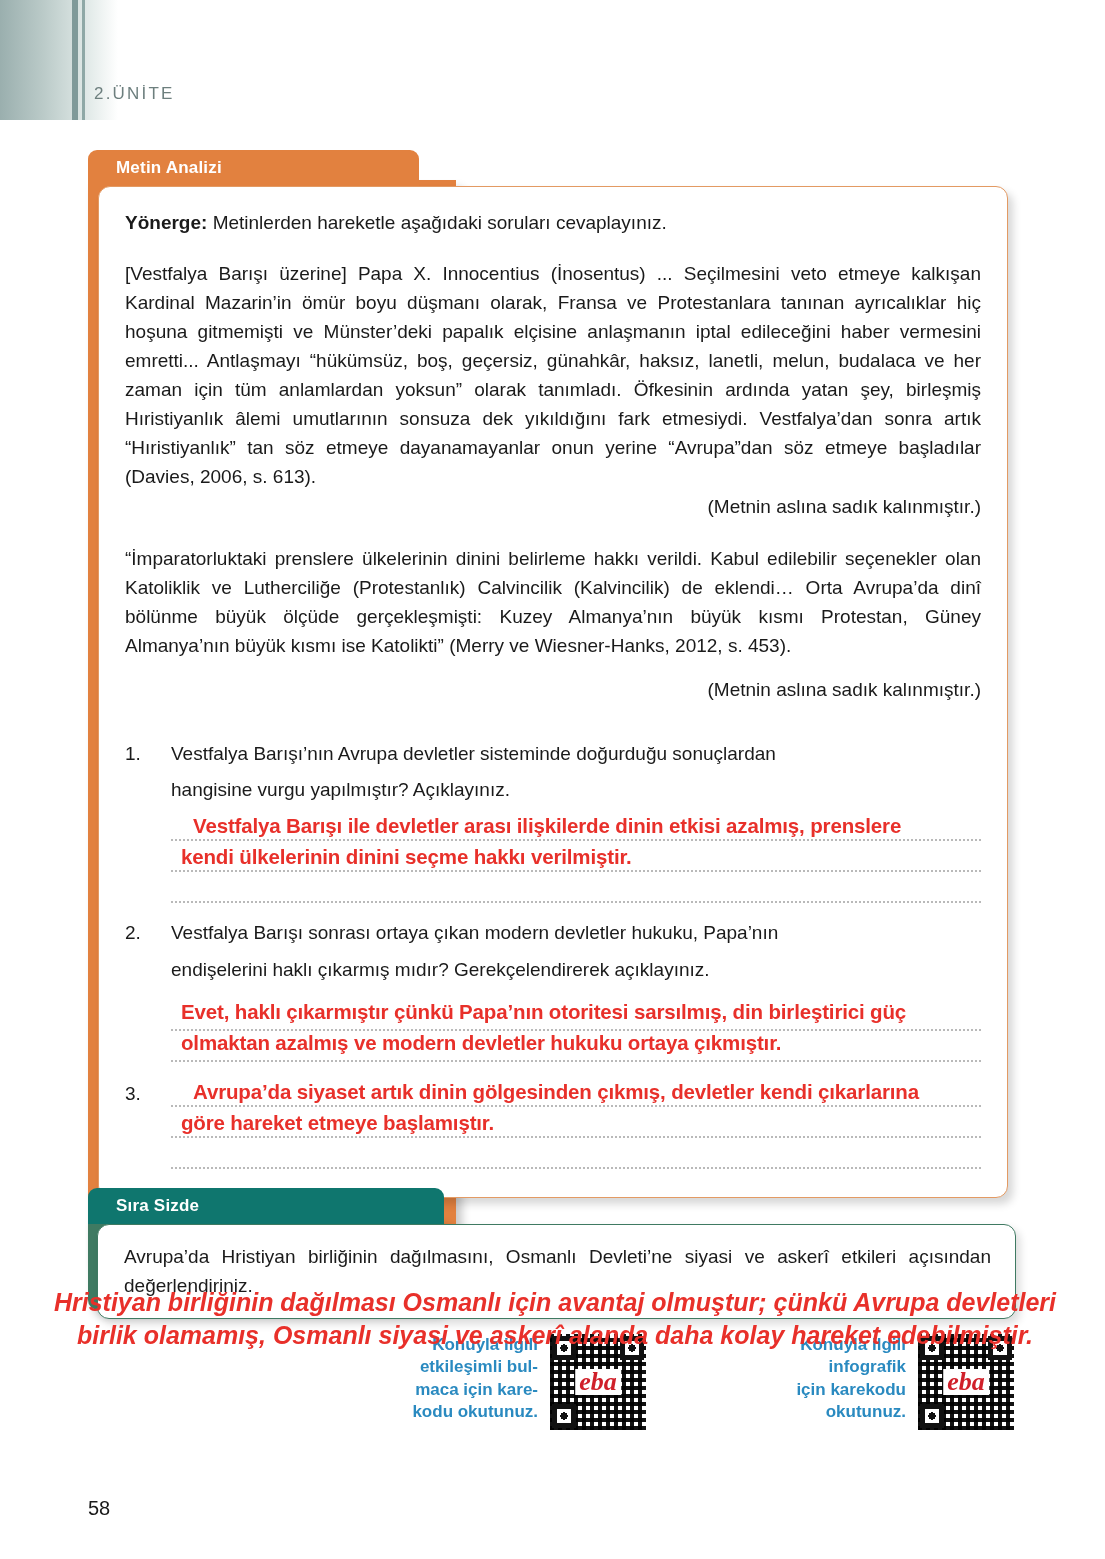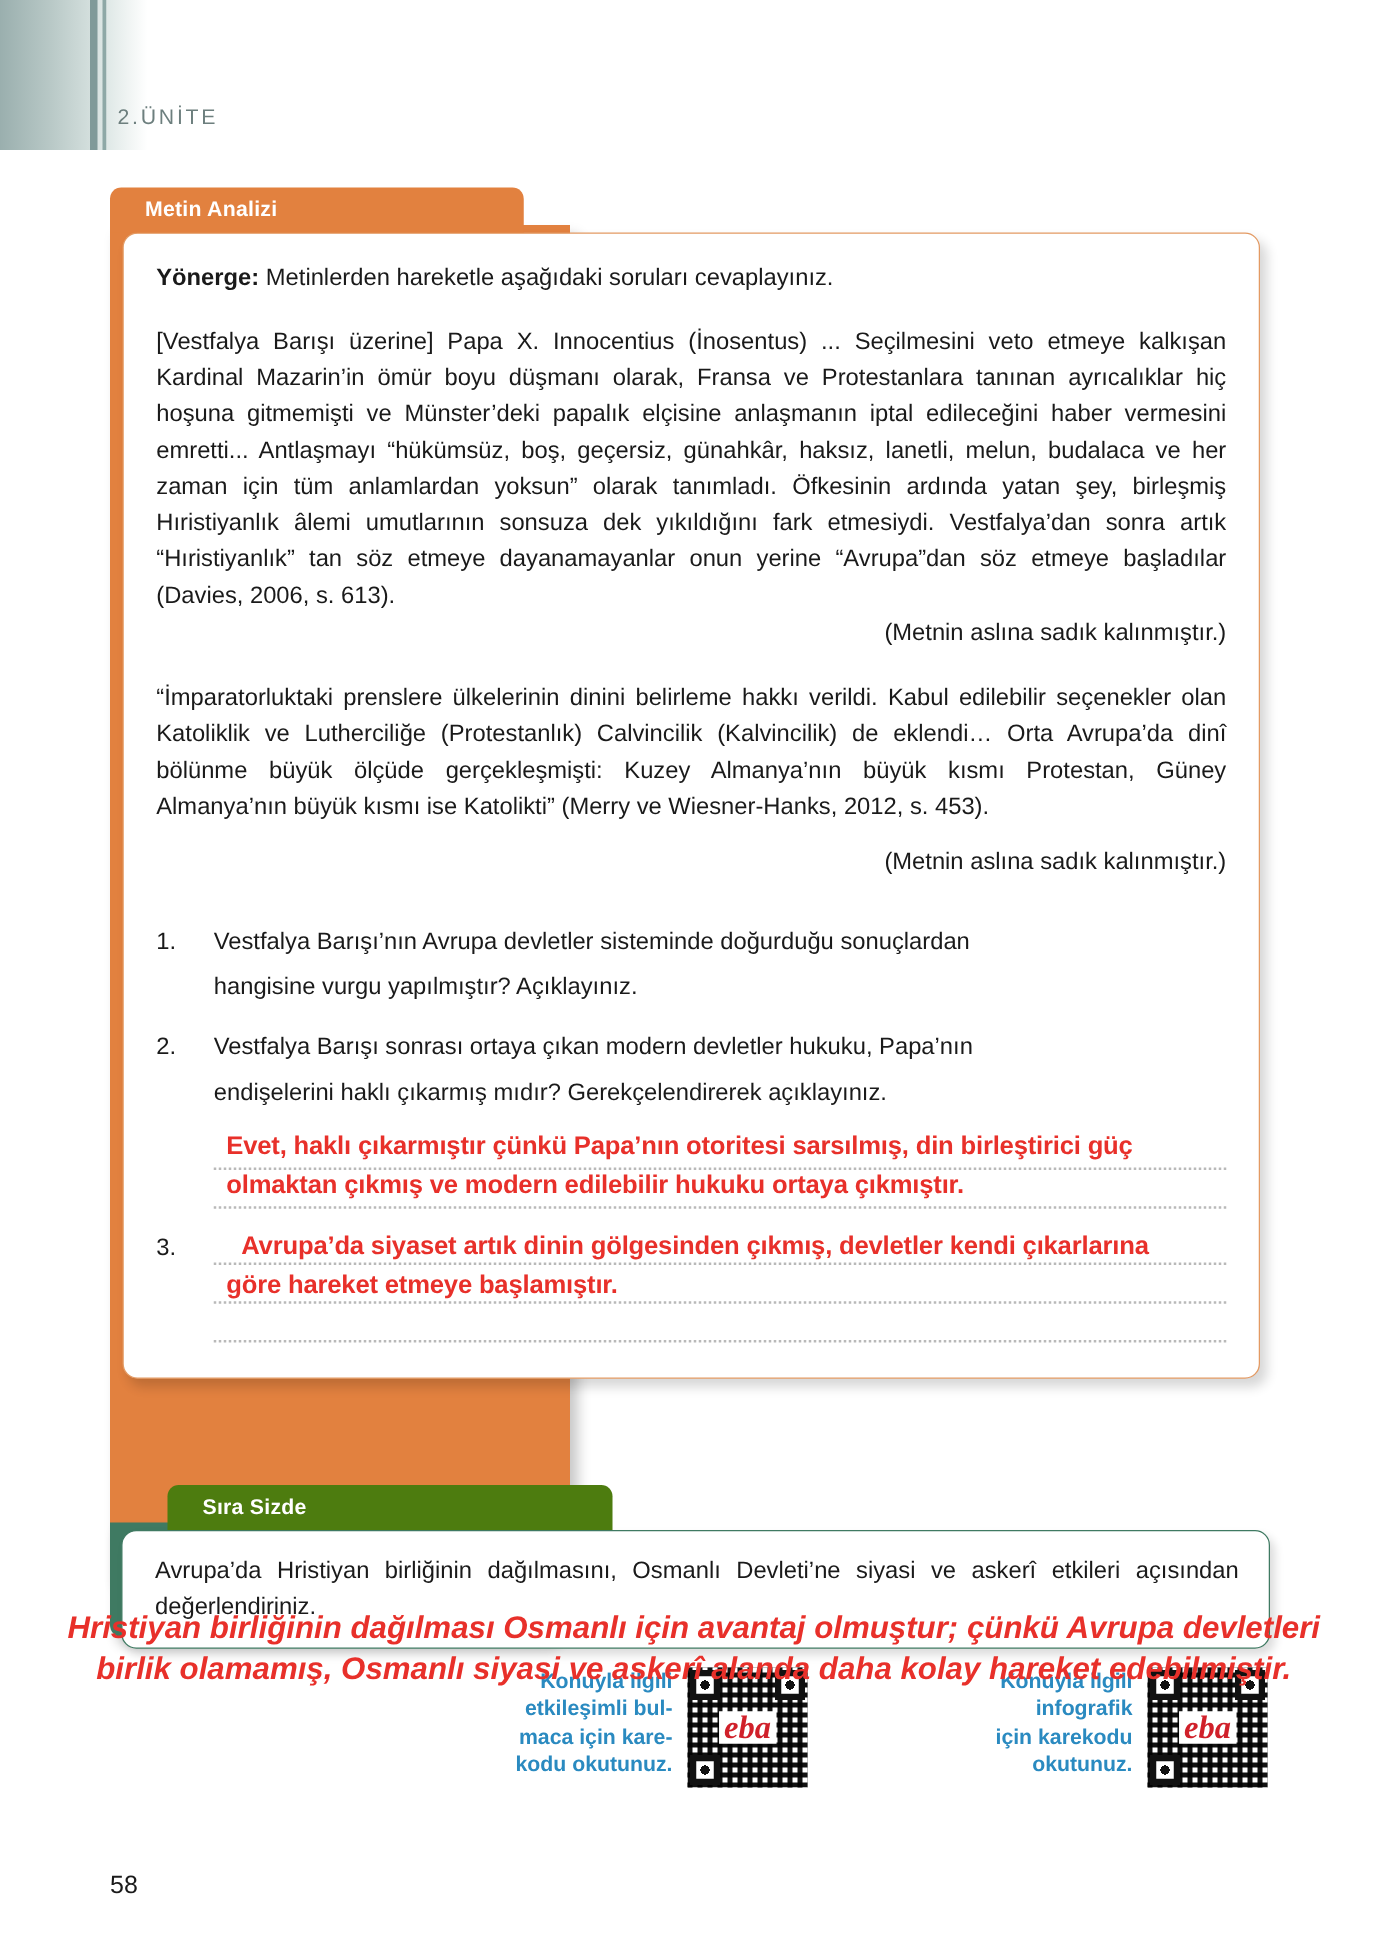--- a/index.html
+++ b/index.html
@@ -83,21 +83,21 @@
     background: #ffffff;
     border: 1.6px solid #e39a63;
     border-radius: 12px;
     padding: 22px 26px 22px 26px;
     box-shadow: 5px 6px 9px rgba(0,0,0,.16);
     z-index: 2;
   }
 
   
   #sira-sizde-card { left: 88px; top: 1188px; width: 928px; }
-  #sira-sizde-card .card-tab { width: 356px; background: #4d7c0f; margin-left: 46px; }
+  #sira-sizde-card .card-tab { width: 356px; background: #0f766e; }
   #sira-sizde-card .card-backing {
     position: absolute;
     left: 0; top: 30px;
     width: 356px; height: 92px;
     background: #3f7a62;
     border-radius: 0 0 10px 10px;
     box-shadow: 5px 7px 9px rgba(0,0,0,.20);
     z-index: 1;
   }
   #sira-sizde-card .card-body {
@@ -293,32 +293,41 @@
 
     <p class="quote second">“İmparatorluktaki prenslere ülkelerinin dinini belirleme hakkı verildi. Kabul edilebilir seçenekler olan Katoliklik ve Lutherciliğe (Protestanlık) Calvincilik (Kalvincilik) de eklendi… Orta Avrupa’da dinî bölünme büyük ölçüde gerçekleşmişti: Kuzey Almanya’nın büyük kısmı Protestan, Güney Almanya’nın büyük kısmı ise Katolikti” (Merry ve Wiesner-Hanks, 2012, s. 453).</p>
     <p class="source-note gap">(Metnin aslına sadık kalınmıştır.)</p>
 
     <div class="qlist">
 
       <div class="qitem">
         <div class="qnum">1.</div>
         <div class="qtext">Vestfalya Barışı’nın Avrupa devletler sisteminde doğurduğu sonuçlardan</div>
         <div class="qtext">hangisine vurgu yapılmıştır? Açıklayınız.</div>
+        <div class="answer-lines">
+          <div class="dotline"></div>
+          <div class="dotline"></div>
+          <div class="dotline"></div>
+          <div class="answer-ink indent">
+            <span class="ink-line">Vestfalya Barışı ile devletler arası ilişkilerde dinin etkisi azalmış, prenslere</span>
+            <span class="ink-line">kendi ülkelerinin dinini seçme hakkı verilmiştir.</span>
+          </div>
+        </div>
       </div>
 
       <div class="qitem" style="margin-top:12px;">
         <div class="qnum">2.</div>
         <div class="qtext">Vestfalya Barışı sonrası ortaya çıkan modern devletler hukuku, Papa’nın</div>
         <div class="qtext">endişelerini haklı çıkarmış mıdır? Gerekçelendirerek açıklayınız.</div>
         <div class="answer-lines" style="margin-top:12px;">
           <div class="dotline"></div>
           <div class="dotline"></div>
           <div class="answer-ink" style="top:-4px;">
             <span class="ink-line">Evet, haklı çıkarmıştır çünkü Papa’nın otoritesi sarsılmış, din birleştirici güç</span>
-            <span class="ink-line">olmaktan çıkmış ve modern edilebilir hukuku ortaya çıkmıştır.</span>
+            <span class="ink-line">olmaktan azalmış ve modern devletler hukuku ortaya çıkmıştır.</span>
           </div>
         </div>
       </div>
 
       <div class="qitem" style="margin-top:14px;">
         <div class="qnum">3.</div>
         <div class="answer-lines" style="margin-top:14px;">
           <div class="dotline"></div>
           <div class="dotline"></div>
           <div class="dotline"></div>

